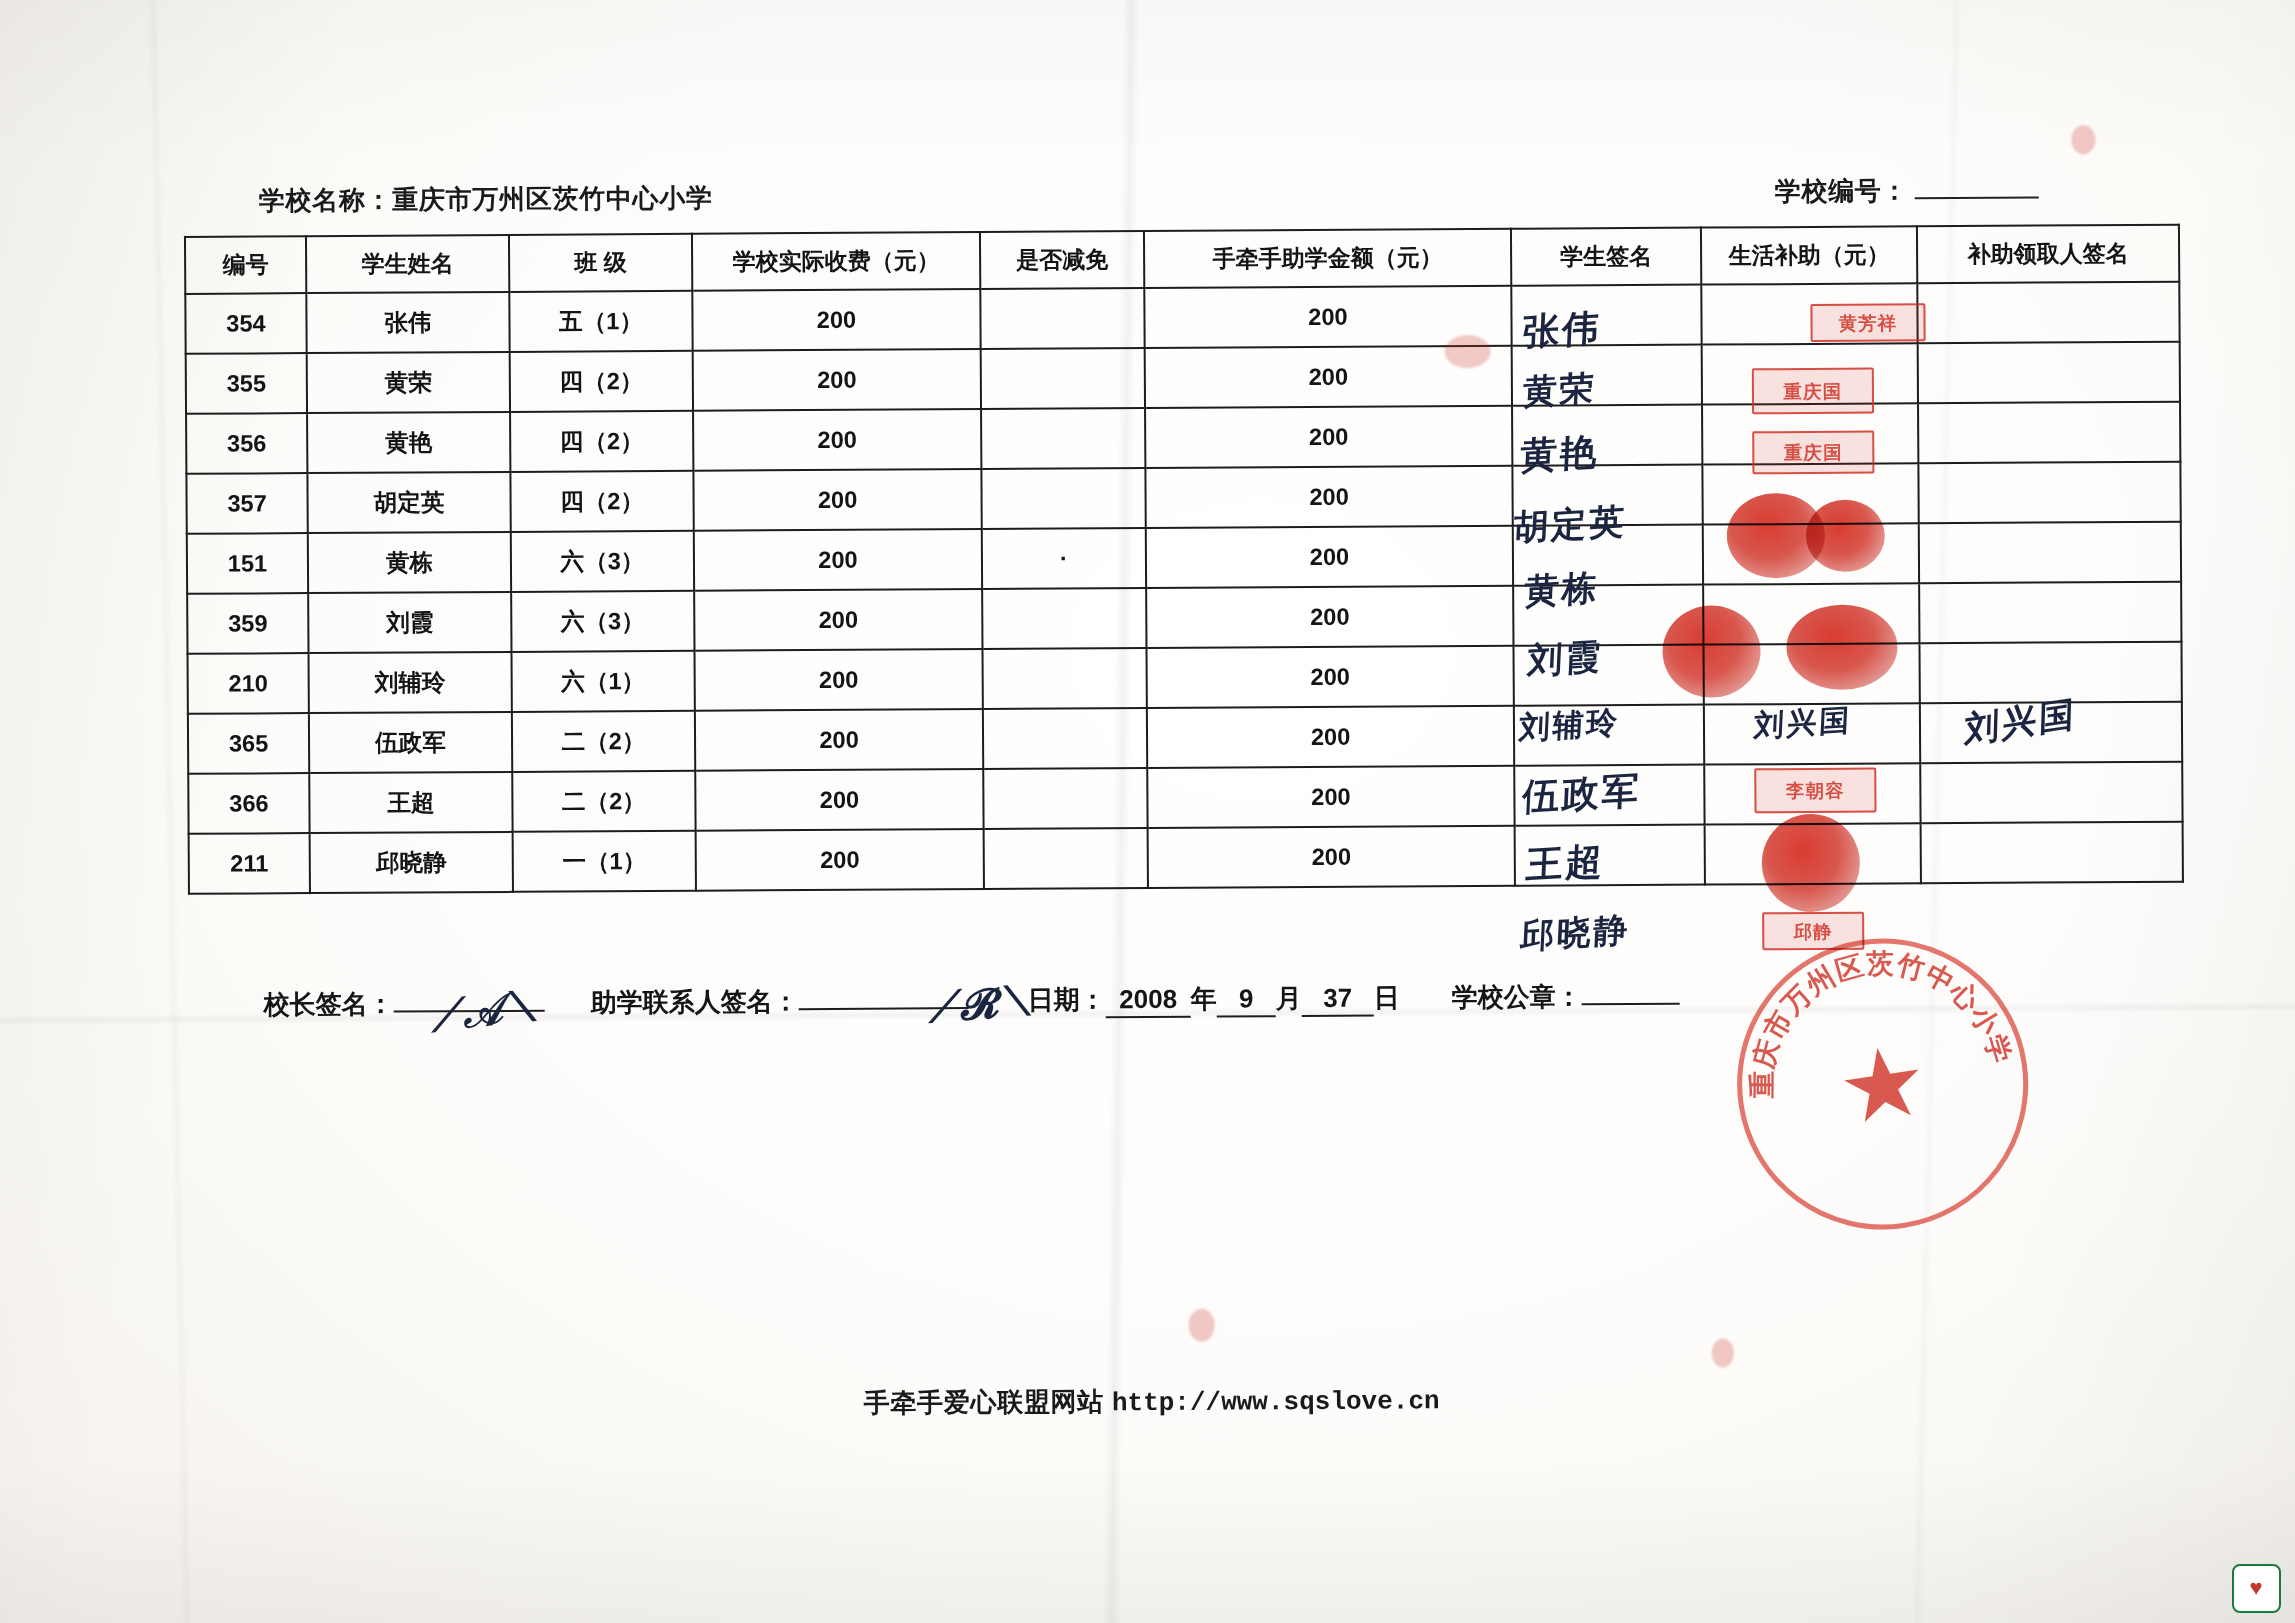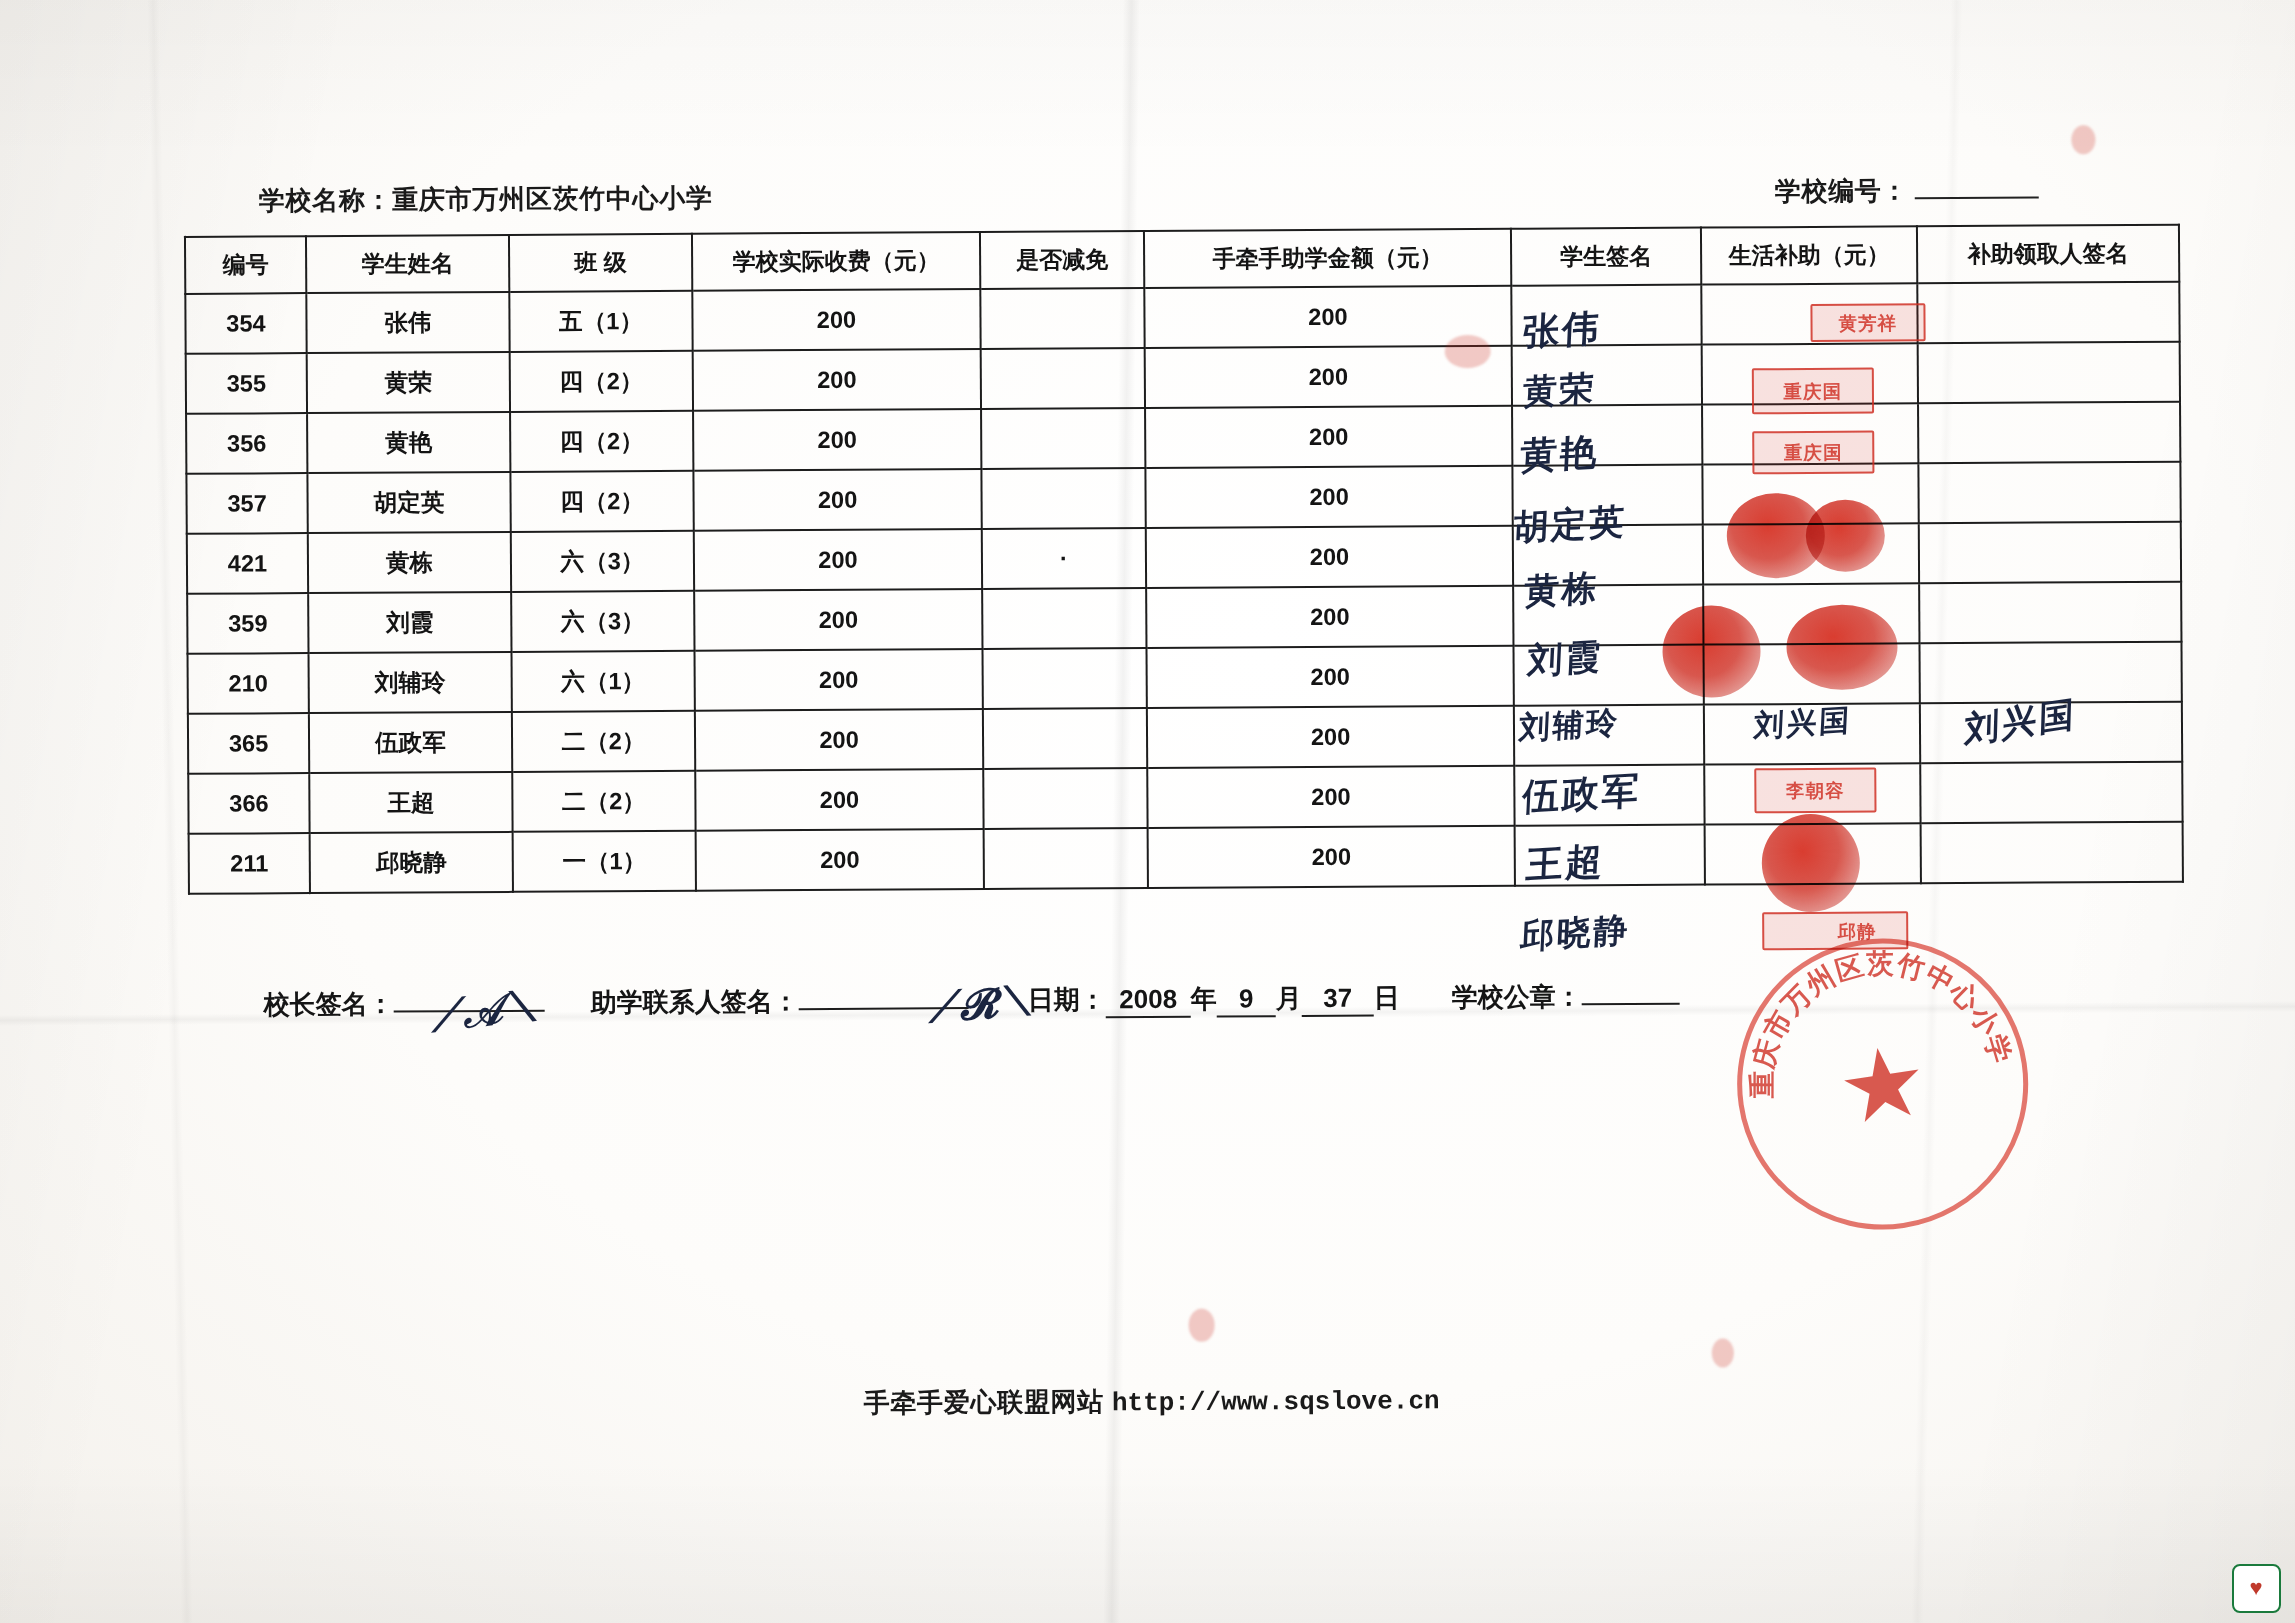--- a/index.html
+++ b/index.html
@@ -322,21 +322,21 @@
           <td class="name">胡定英</td>
           <td class="cls">四（2）</td>
           <td>200</td>
           <td></td>
           <td>200</td>
           <td class="sign-col"></td>
           <td class="subsidy-col"></td>
           <td class="receiver-col"></td>
         </tr>
         <tr>
-          <td class="num">421</td>
+          <td class="num">151</td>
           <td class="name">黄栋</td>
           <td class="cls">六（3）</td>
           <td>200</td>
           <td>·</td>
           <td>200</td>
           <td class="sign-col"></td>
           <td class="subsidy-col"></td>
           <td class="receiver-col"></td>
         </tr>
         <tr>
@@ -408,21 +408,21 @@
     <div class="hand ink sig" style="left:1525px; top:841px; font-size:37px;">王超</div>
     <div class="hand ink sig" style="left:1519px; top:913px; font-size:34px;">邱晓静</div>
 
     <div class="hand ink sig" style="left:1754px; top:707px; font-size:30px;">刘兴国</div>
     <div class="hand ink sig" style="left:1964px; top:704px; font-size:35px; transform: rotate(-8deg) skewX(-10deg);">刘兴国</div>
 
     <div class="stamp-rect" style="left:1813px; top:308px; width:111px; height:34px;">黄芳祥</div>
     <div class="stamp-rect" style="left:1754px; top:372px; width:118px; height:42px;">重庆国</div>
     <div class="stamp-rect" style="left:1754px; top:435px; width:118px; height:39px;">重庆国</div>
     <div class="stamp-rect" style="left:1754px; top:772px; width:118px; height:41px;">李朝容</div>
-    <div class="stamp-rect" style="left:1761px; top:916px; width:98px; height:34px;padding-left:44px;">邱静</div>
+    <div class="stamp-rect" style="left:1761px; top:916px; width:98px; height:34px;">邱静</div>
 
     <div class="thumb" style="left:1728px; top:497px; width:98px; height:85px;"></div>
     <div class="thumb" style="left:1807px; top:504px; width:79px; height:72px;"></div>
     <div class="thumb" style="left:1663px; top:609px; width:98px; height:92px;"></div>
     <div class="thumb" style="left:1787px; top:609px; width:111px; height:85px;"></div>
     <div class="thumb" style="left:1761px; top:818px; width:98px; height:98px;"></div>
     <div class="smudge" style="left:1447px; top:337px; width:46px; height:33px;"></div>
     <div class="smudge" style="left:1185px; top:1309px; width:26px; height:33px;"></div>
     <div class="smudge" style="left:1708px; top:1342px; width:22px; height:29px;"></div>
     <div class="smudge" style="left:2075px; top:131px; width:23.6px; height:29px;"></div>

